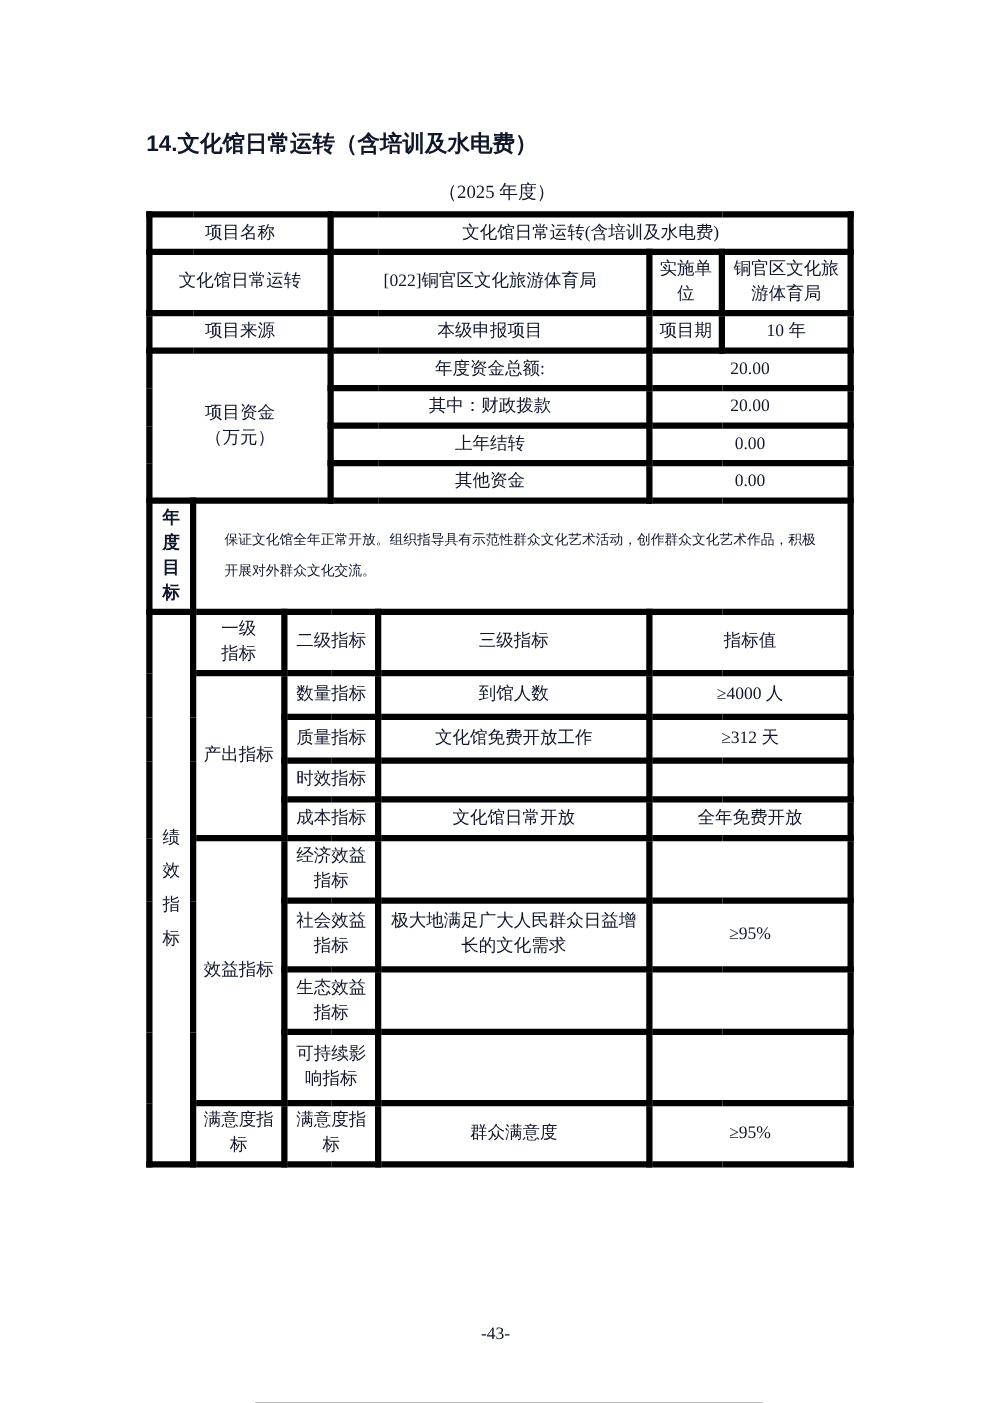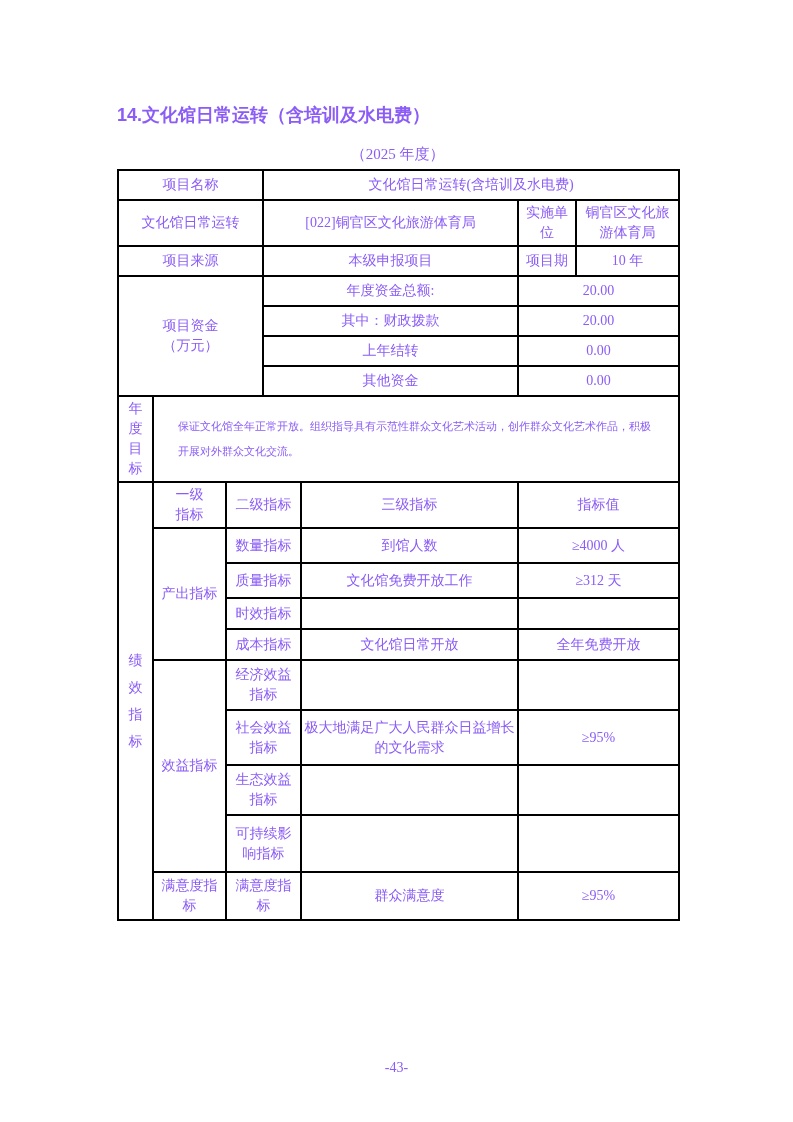--- a/index.html
+++ b/index.html
@@ -2,56 +2,56 @@
 <html><head>
 <meta charset="utf-8">
 <style>
   html,body{margin:0;padding:0;background:#888;}
   .page{
     position:relative;
     width:793px;height:1122px;
     background:#ffffff;
     margin:0 auto;
     font-family:"Liberation Serif","DejaVu Serif",serif;
-    color:#8b5cf6;
+    color:#0f172a;
     overflow:hidden;
   }
   .content{padding:104px 115px 0 117px;}
   .section-heading{
     font-size:18px;font-weight:bold;line-height:22px;
     margin:0 0 20px 0;text-align:left;
     font-family:"Liberation Sans","DejaVu Sans",sans-serif;
   }
   .doc-title{
     font-size:22px;font-weight:bold;line-height:26px;
     text-align:center;margin:0 0 16px 0;letter-spacing:1px;
     font-family:"Liberation Sans","DejaVu Sans",sans-serif;
   }
   .doc-subtitle{font-size:15px;line-height:17px;text-align:center;margin:0 0 6px 0;}
   table.main{
     border-collapse:collapse;table-layout:fixed;width:561px;
     font-size:14px;
   }
   table.main td{
-    border:2px solid #000000;
+    border:5px solid #000000;
     text-align:center;vertical-align:middle;
     padding:2px;line-height:20px;overflow:hidden;
   }
   td.tight{padding:1px;margin-top:12px;}
   td.fund-name{text-align:left;}
   .ind1{padding-left:13px;}
   .ind2{padding-left:28px;}
   .ind3{padding-left:67px;}
   td.val-right{text-align:right;padding-right:5px;}
   td.val-center{text-align:center;}
   .vtext{
     display:inline-block;width:1.05em;
     word-break:break-all;text-align:center;
   }
-  .vt20{line-height:20px;}
+  .vt20{line-height:20px;font-weight:bold;}
   .vt27{line-height:27px;}
   td.goal-cell{text-align:left;padding:4px 8px;}
   .goal-text{font-size:11px;line-height:25px;display:inline-block;width:476px;text-align:left;}
   .w2{display:inline-block;width:30px;text-align:center;word-break:break-all;}
   .w4{display:inline-block;width:57px;text-align:center;}
   .footer{
     position:absolute;left:0;right:0;top:1060px;
     text-align:center;font-size:14px;
   }
 </style>

